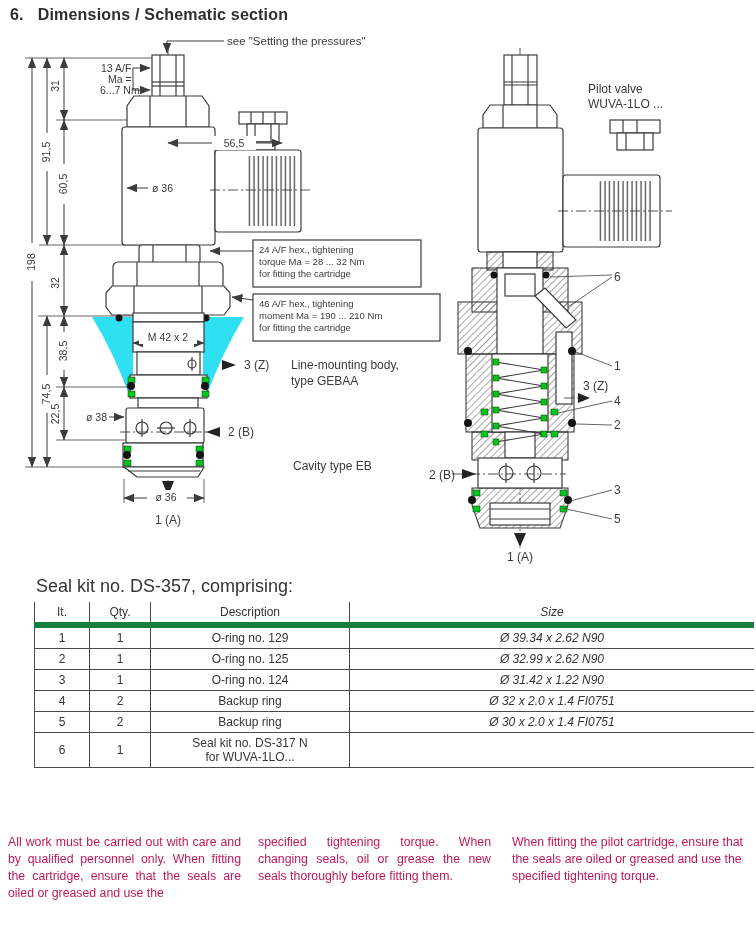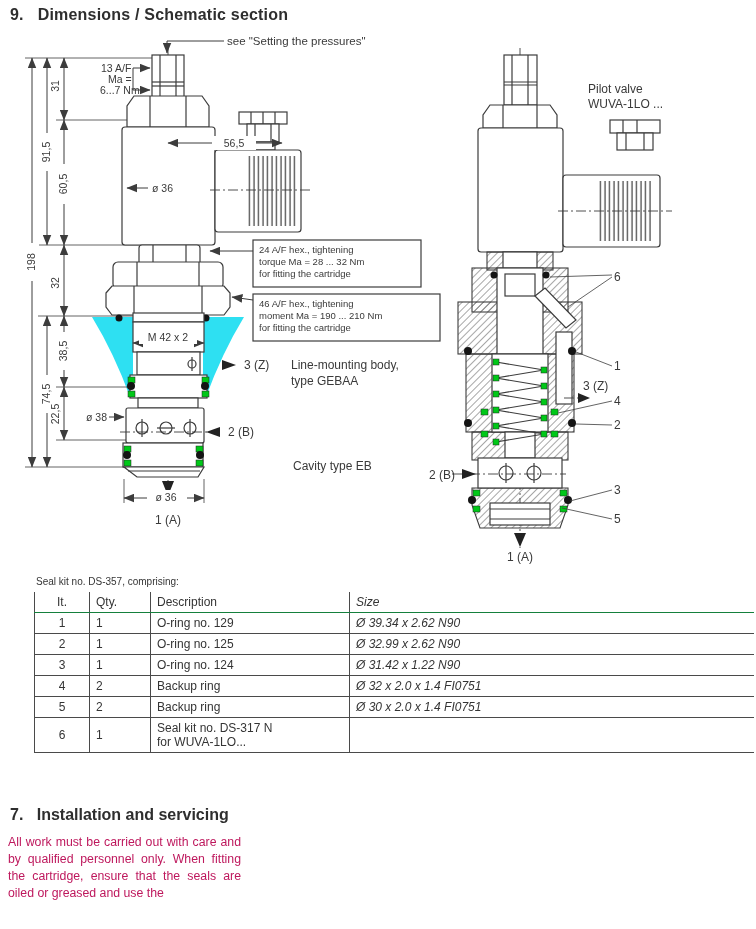--- a/index.html
+++ b/index.html
@@ -16,42 +16,42 @@
   .fw{fill:#fff;stroke:#3c3c3c;stroke-width:1.2;}
   .fh{fill:url(#hatch);stroke:#3c3c3c;stroke-width:1.1;}
   .cl{stroke:#3c3c3c;stroke-width:.9;stroke-dasharray:10 3 2 3;fill:none;}
   .dim{stroke:#3c3c3c;stroke-width:1;fill:none;}
   .tri{fill:#222;stroke:none;}
   .gs{fill:#00c818;stroke:#222;stroke-width:.5;}
   .bd{fill:#141414;stroke:none;}
   .wbg{fill:#fff;stroke:none;}
   
   .tblwrap{position:absolute;left:34px;top:576px;width:695px;font-size:12px;}
-  .tblcap{margin:0 0 5px 2px;font-size:10px;}
+  .tblcap{margin:0 0 5px 2px;font-size:18px;}
   table.seal{border-collapse:collapse;width:692px;table-layout:fixed;}
   table.seal td,table.seal th{border-left:1px solid #4a4a4a;border-bottom:1px solid #4a4a4a;
-      padding:3px 6px;font-weight:normal;text-align:left;font-size:12px;color:#343434;vertical-align:middle;}
-  table.seal th{border-bottom:1px solid #15803d;}
+      padding:3px 6px;font-weight:normal;text-align:center;font-size:12px;color:#343434;vertical-align:middle;}
+  table.seal th{border-bottom:6px solid #15803d;}
   table.seal .c1{width:42px;text-align:center;}
   table.seal .c2{width:48px;}
   table.seal .c3{width:186px;}
   table.seal .c4{width:392px;font-style:italic;}
   .pre{white-space:pre-line;}
   
   .h7{position:absolute;left:10px;top:806px;font-size:16px;font-weight:bold;color:#2e2e2e;white-space:pre;}
   .col{position:absolute;top:834px;width:233px;font-size:12.3px;line-height:17px;
        text-align:justify;color:#be185d;}
   .col1{left:8px;} .col2{left:258px;} .col3{left:512px;text-align:left;}
 </style>
 </head>
 <body>
 
 <div class="page">
 
-  <div class="h6">9.   Dimensions / Schematic section</div>
+  <div class="h6">6.   Dimensions / Schematic section</div>
 
   <svg class="fig" width="756" height="572" viewBox="0 0 756 572">
     <defs>
       <marker id="arr" viewBox="0 0 10 8" markerWidth="11" markerHeight="9" refX="9.5" refY="4" orient="auto-start-reverse" markerUnits="userSpaceOnUse">
         <path d="M0,0L10,4L0,8Z" fill="#3c3c3c"></path>
       </marker>
       <pattern id="hatch" width="5" height="5" patternUnits="userSpaceOnUse" patternTransform="rotate(45)">
         <line x1="0" y1="0" x2="0" y2="5" stroke="#4f4f4f" stroke-width="1"></line>
       </pattern>
       <pattern id="coil" width="4.5" height="8" patternUnits="userSpaceOnUse">
@@ -392,16 +392,17 @@
         <td class="c1">6</td>
         <td class="c2">1</td>
         <td class="c3 pre">Seal kit no. DS-317 N
 for WUVA-1LO...</td>
         <td class="c4"></td>
       </tr>
     </tbody>
       </table>
   </div>
 
-  <div class="h7">7.   Installation and servicing</div>
   <div class="col col1">All work must be carried out with care and by qualified personnel only. When fitting the cartridge, ensure that the seals are oiled or greased and use the</div>
+  <div class="col col2">specified tightening torque. When changing seals, oil or grease the new seals thoroughly before fitting them.</div>
+  <div class="col col3">When fitting the pilot cartridge, ensure that the seals are oiled or greased and use the specified tightening torque.</div>
 
 </div>
 
 </body></html>

